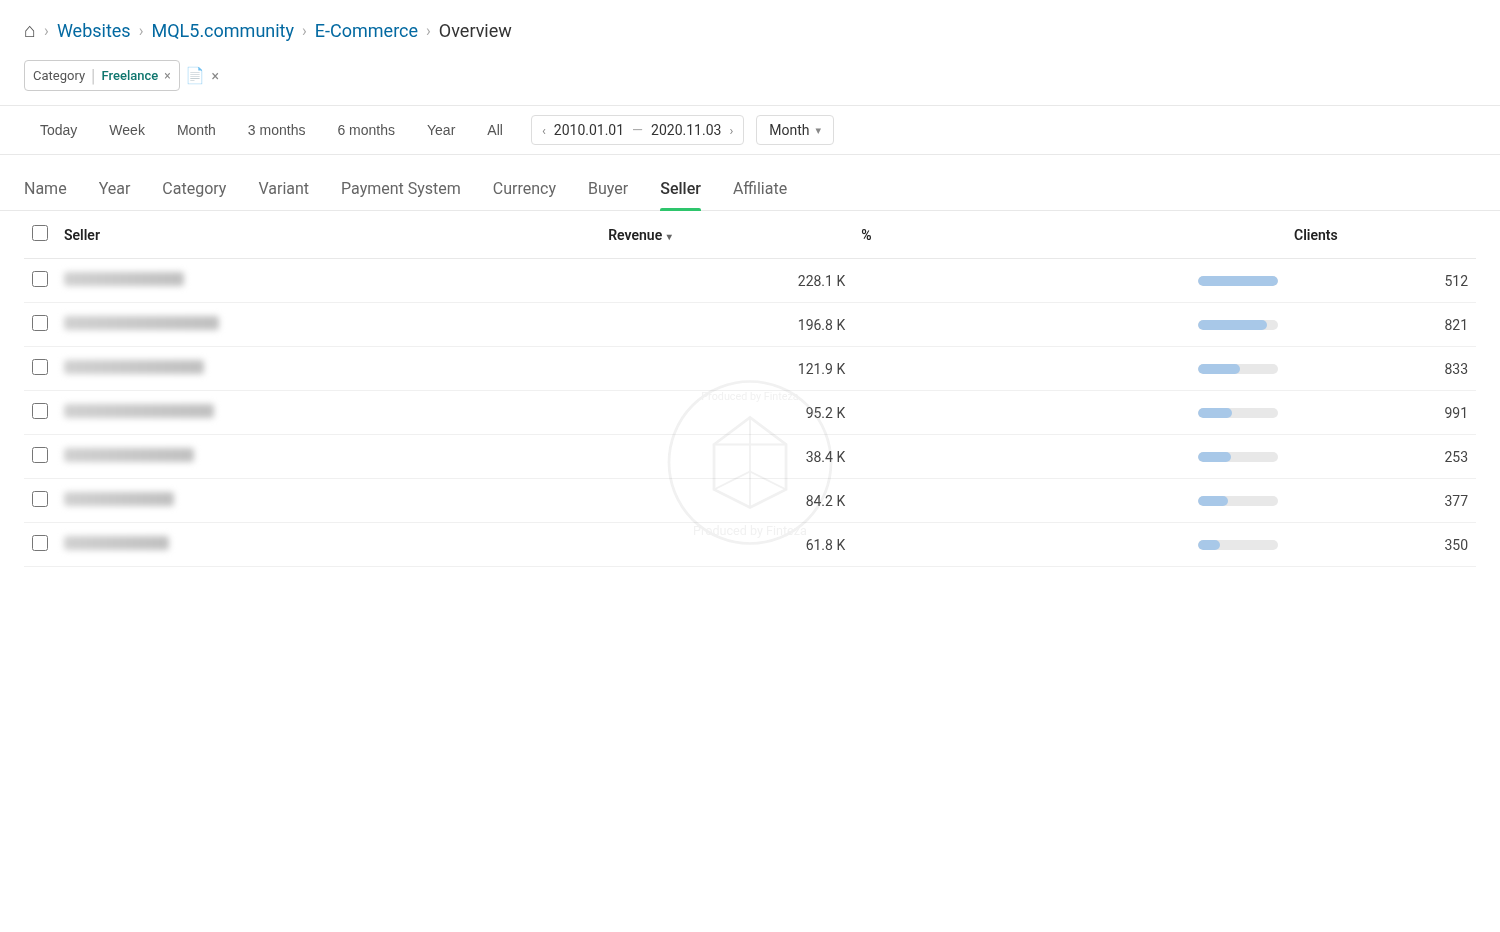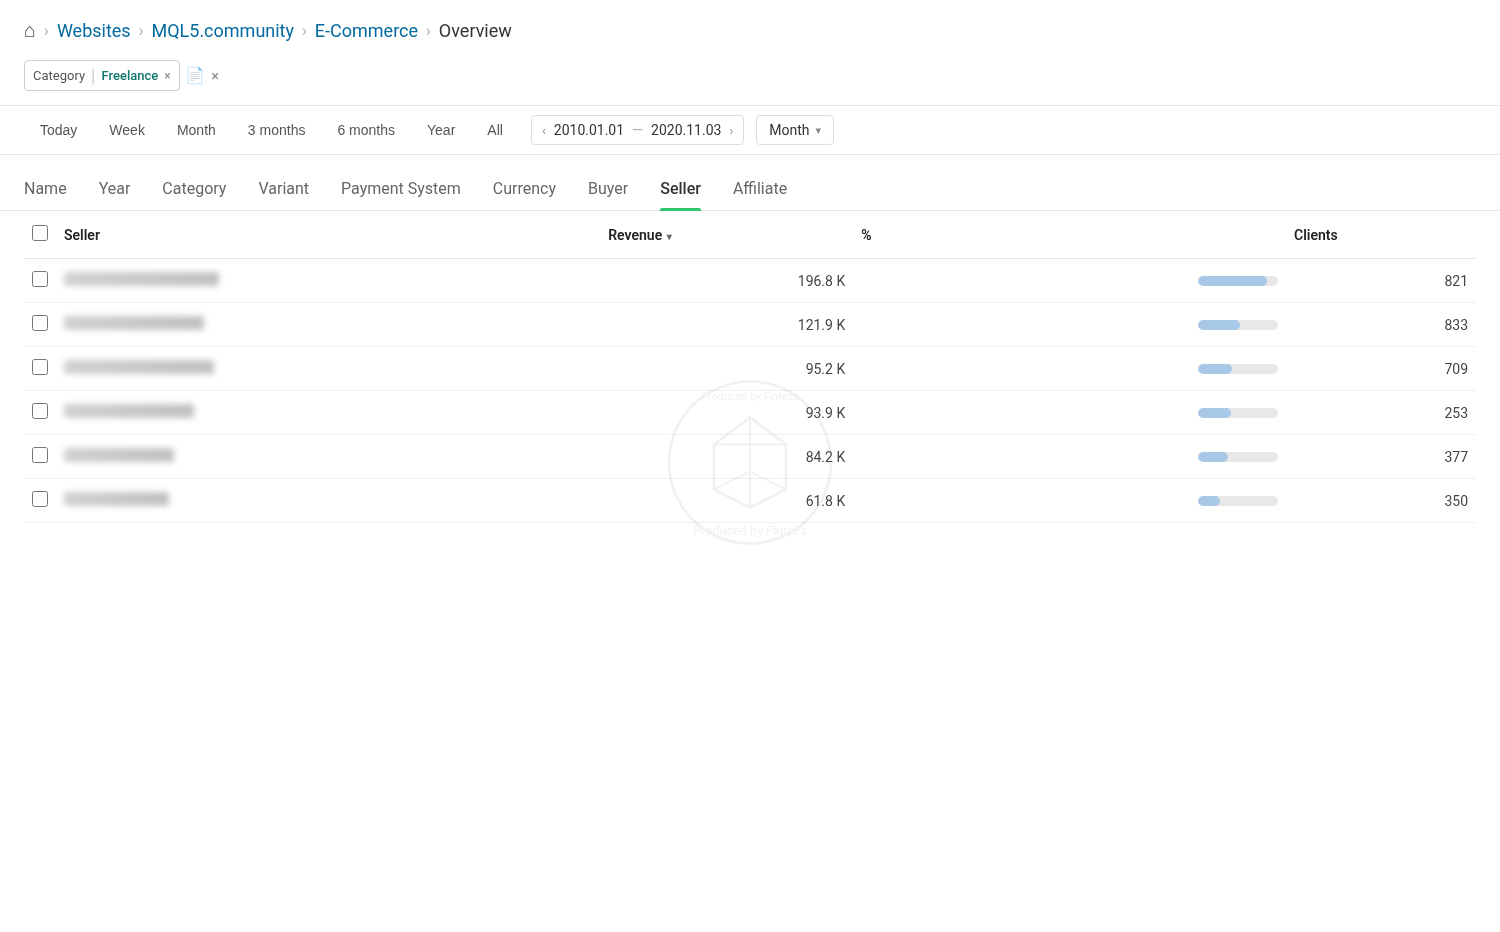--- a/index.html
+++ b/index.html
@@ -336,20 +336,33 @@
         </th>
         <th>Seller</th>
         <th class="align-right">
           <span>Revenue</span><span class="sort-indicator"> ▾</span>
         </th>
         <th class="align-right">%</th>
         <th class="align-right">Clients</th>
       </tr>
     </thead>
     <tbody id="table-body">
+    <tr>
+          <td class="checkbox-cell"><input type="checkbox" style=""></td>
+          <td><span class="blurred-text" style="width: 120px;"></span></td>
+          <td class="align-right">228.1 K</td>
+          <td class="align-right">
+            <div class="progress-wrap">
+              <div class="progress-bar-bg">
+                <div class="progress-bar-fill" style="width: 100%;"></div>
+              </div>
+            </div>
+          </td>
+          <td class="align-right">512</td>
+        </tr>
         <tr>
           <td class="checkbox-cell"><input type="checkbox" style=""></td>
           <td><span class="blurred-text" style="width: 155px;"></span></td>
           <td class="align-right">196.8 K</td>
           <td class="align-right">
             <div class="progress-wrap">
               <div class="progress-bar-bg">
                 <div class="progress-bar-fill" style="width: 86%;"></div>
               </div>
             </div>
@@ -373,26 +386,26 @@
           <td class="checkbox-cell"><input type="checkbox" style=""></td>
           <td><span class="blurred-text" style="width: 150px;"></span></td>
           <td class="align-right">95.2 K</td>
           <td class="align-right">
             <div class="progress-wrap">
               <div class="progress-bar-bg">
                 <div class="progress-bar-fill" style="width: 42%;"></div>
               </div>
             </div>
           </td>
-          <td class="align-right">709</td>
+          <td class="align-right">991</td>
         </tr>
         <tr>
           <td class="checkbox-cell"><input type="checkbox" style=""></td>
           <td><span class="blurred-text" style="width: 130px;"></span></td>
-          <td class="align-right">93.9 K</td>
+          <td class="align-right">38.4 K</td>
           <td class="align-right">
             <div class="progress-wrap">
               <div class="progress-bar-bg">
                 <div class="progress-bar-fill" style="width: 41%;"></div>
               </div>
             </div>
           </td>
           <td class="align-right">253</td>
         </tr>
         <tr>

